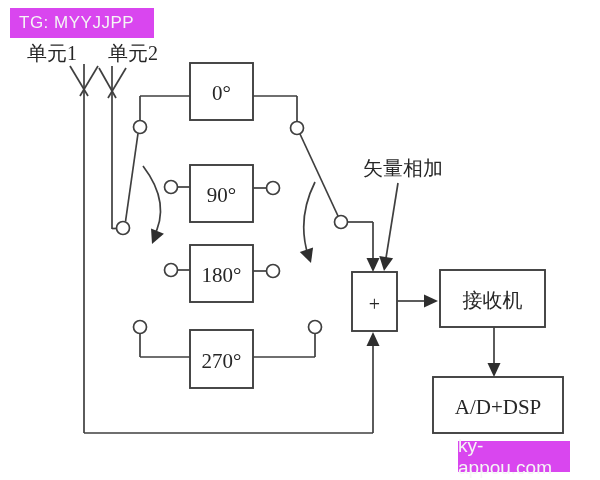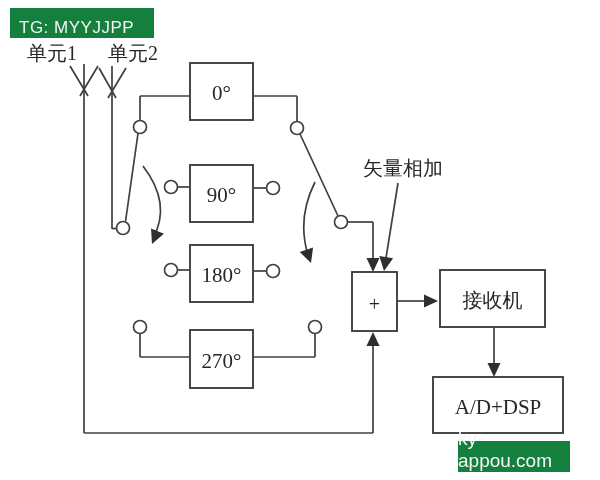--- a/index.html
+++ b/index.html
@@ -1,22 +1,22 @@
 <!DOCTYPE html>
 <html><head>
 <meta charset="utf-8">
 <style>
   html,body{margin:0;padding:0;background:#e8e8e8;}
   .screen{
     position:relative;width:600px;height:480px;background:#ffffff;
     overflow:hidden;font-family:"Liberation Sans",sans-serif;
   }
   .wm{
-    position:absolute;background:#15803d;color:#f5f5f5;
-    display:flex;align-items:flex-end;
+    position:absolute;background:#d946ef;color:#f5f5f5;
+    display:flex;align-items:center;
   }
   .wm-tg{left:10px;top:8px;width:135px;height:30px;font-size:17px;padding-left:9px;letter-spacing:0.5px;}
   .wm-site{left:458px;top:441px;width:112px;height:31px;font-size:19px;justify-content:center;}
   svg{position:absolute;left:0;top:0;}
   svg text{font-family:"Liberation Serif",serif;fill:#262626;}
   .cjk{font-size:20px;}
   .deg{font-size:21px;}
   .plus{font-size:20px;}
   .lat{font-size:21px;}
 </style>

